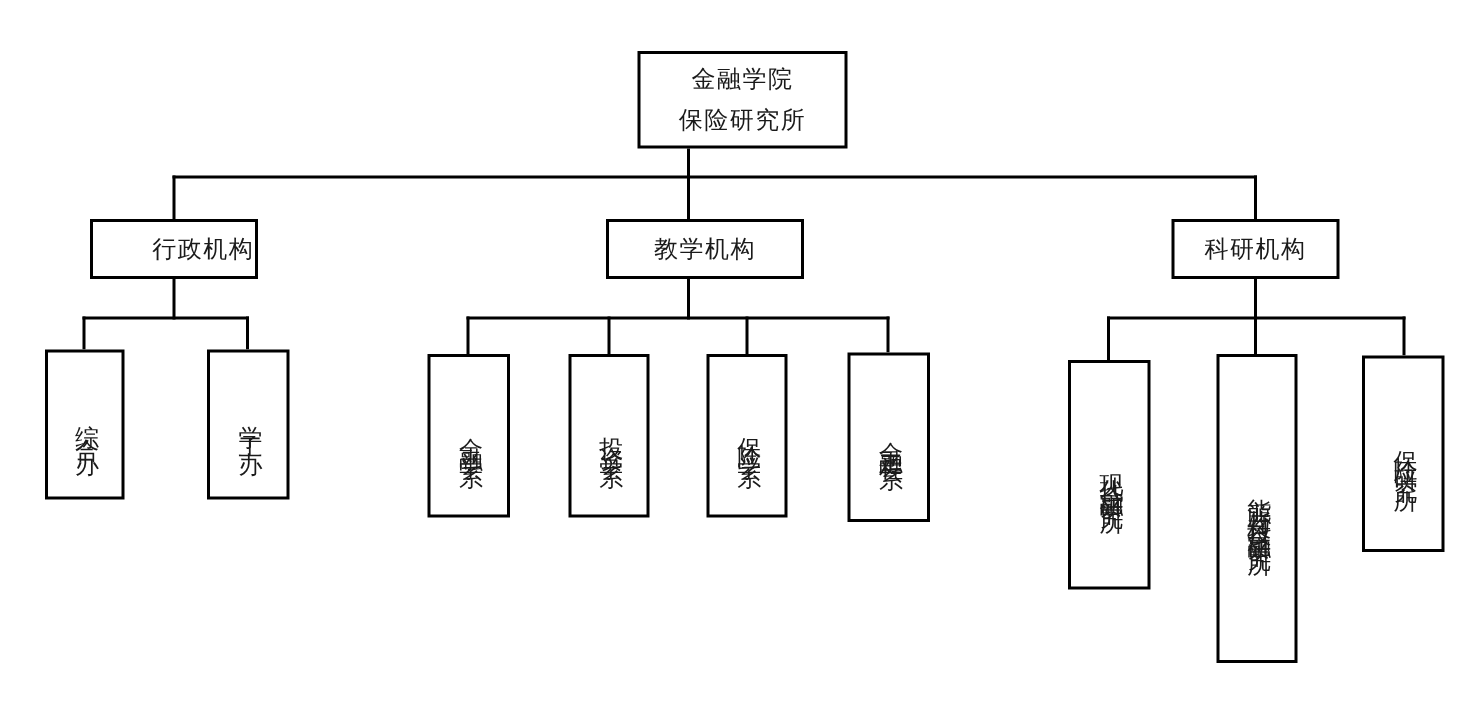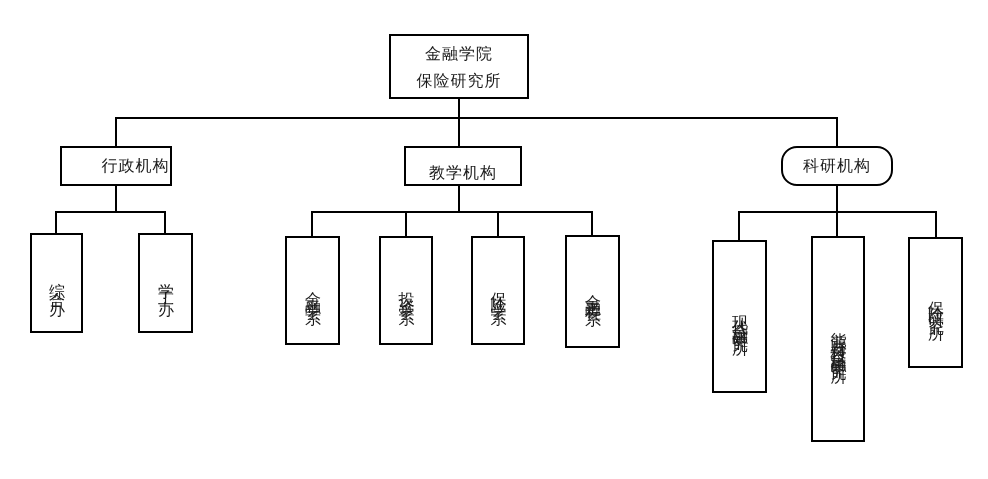--- a/index.html
+++ b/index.html
@@ -28,20 +28,21 @@
   }
   .node.h-text {
     font-size: 16px;
     letter-spacing: 1px;
   }
   .node.root {
     font-size: 16px;
     line-height: 27px;
     letter-spacing: 1px;
     flex-direction: column;
+    margin-left: 36px;
   }
   .node.v-text span {
     writing-mode: vertical-rl;
     text-orientation: upright;
     font-size: 16px;
     letter-spacing: 6px;
   }
   .node.v-text.tight span { letter-spacing: 4px; }
   .node.v-text.loose span { letter-spacing: 9px; }
   .line {
@@ -79,24 +80,24 @@
   <div class="line" style="left:935px; top:211px; width:2px;  height:26px;"></div>
 
   <div class="node root" style="left:389px; top:34px; width:140px; height:65px;">
     <div>金融学院</div>
     <div>保险研究所</div>
   </div>
 
   <div class="node h-text" style="left:60px; top:146px; width:112px; height:40px;padding-left:39px;">
     <span>行政机构</span>
   </div>
-  <div class="node h-text" style="left:404px; top:146px; width:118px; height:40px;align-items:flex-end;">
+  <div class="node h-text" style="left:404px; top:146px; width:132px; height:40px;">
     <span>教学机构</span>
   </div>
-  <div class="node h-text" style="left:781px; top:146px; width:112px; height:40px;border-radius:16px;">
+  <div class="node h-text" style="left:781px; top:146px; width:112px; height:40px;">
     <span>科研机构</span>
   </div>
 
   <div class="node v-text loose" style="left:30px; top:233px; width:53px; height:100px;">
     <span>综合办</span>
   </div>
   <div class="node v-text loose" style="left:138px; top:233px; width:55px; height:100px;">
     <span>学工办</span>
   </div>
 

